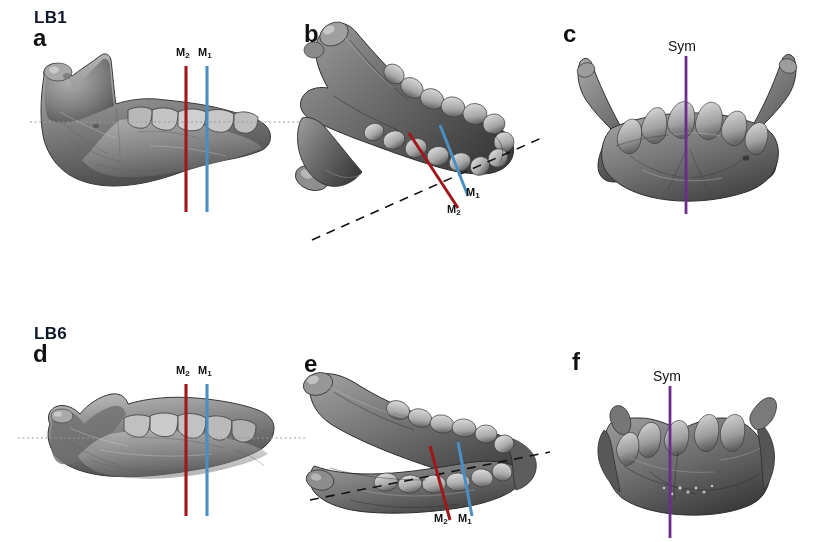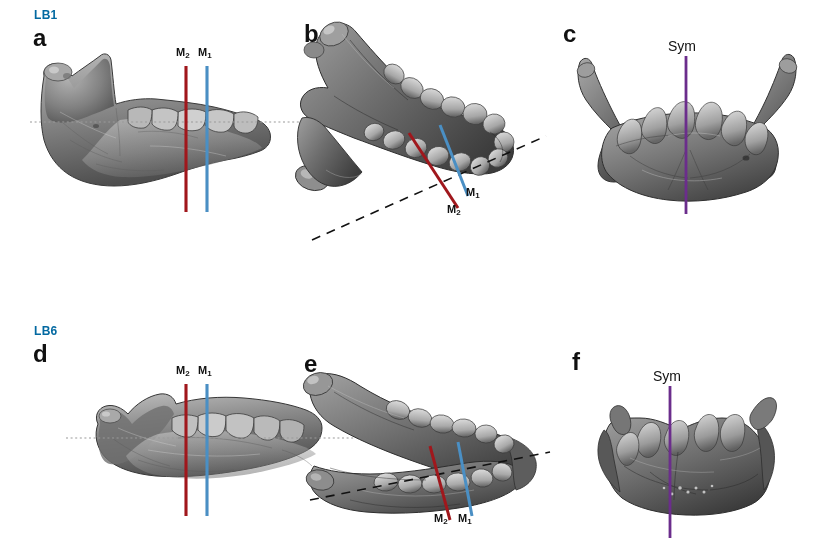--- a/index.html
+++ b/index.html
@@ -1,20 +1,20 @@
 <!DOCTYPE html>
 <html><head>
 <meta charset="utf-8">
 <style>
   html,body{margin:0;padding:0;background:#ffffff;}
   body{width:825px;height:542px;position:relative;overflow:hidden;
        font-family:"Liberation Sans",sans-serif;color:#111;}
   .figure{position:absolute;inset:0;background:#fff;}
   .panel{position:absolute;}
-  .spec-label{position:absolute;font-size:12px;font-weight:bold;letter-spacing:.3px;color:#0369a1;}
+  .spec-label{position:absolute;font-size:17px;font-weight:bold;letter-spacing:.3px;color:#0f172a;}
   .panel-letter{position:absolute;font-size:24px;font-weight:bold;color:#111;line-height:1;}
   .mark-label{position:absolute;font-size:11px;font-weight:bold;color:#111;white-space:nowrap;}
   .mark-label sub{font-size:8px;font-weight:bold;vertical-align:baseline;position:relative;top:2px;}
   .sym-label{position:absolute;font-size:14px;color:#111;white-space:nowrap;font-weight:normal;}
   svg{display:block;overflow:visible;}
 </style>
 </head>
 <body>
 
 <div class="figure">
@@ -276,21 +276,21 @@
       </g>
     </svg>
 
     <svg width="275" height="250" viewBox="0 0 275 250" style="position:absolute;left:0;top:0;">
       <line x1="136" y1="56" x2="136" y2="214" stroke="#6B2D8C" stroke-width="2.8"></line>
     </svg>
 
     <div class="sym-label" style="left:118px;top:38px;">Sym</div>
   </div>
 
-  <div class="panel" style="left:0;top:320px;width:310px;height:222px;padding-left:48px;">
+  <div class="panel" style="left:0;top:320px;width:310px;height:222px;">
 
     <div class="spec-label" style="left:34px;top:4px;">LB6</div>
     <div class="panel-letter" style="left:33px;top:22px;">d</div>
 
     <svg width="310" height="222" viewBox="0 0 310 222" aria-hidden="true">
       <defs>
         <linearGradient id="gD1" x1="0.1" y1="0" x2="0.4" y2="1">
           <stop offset="0%" stop-color="#bcbcbc"></stop>
           <stop offset="40%" stop-color="#8b8b8b"></stop>
           <stop offset="100%" stop-color="#4c4c4c"></stop>

